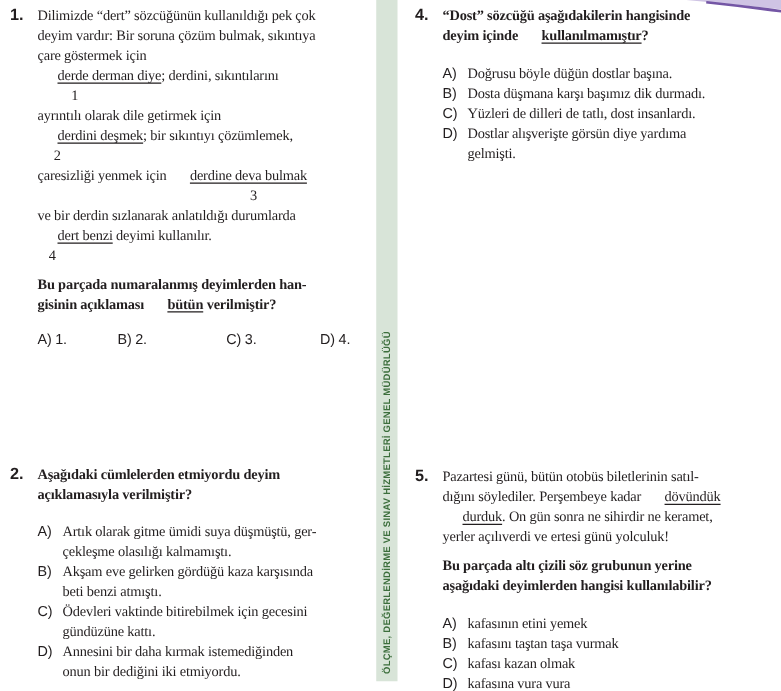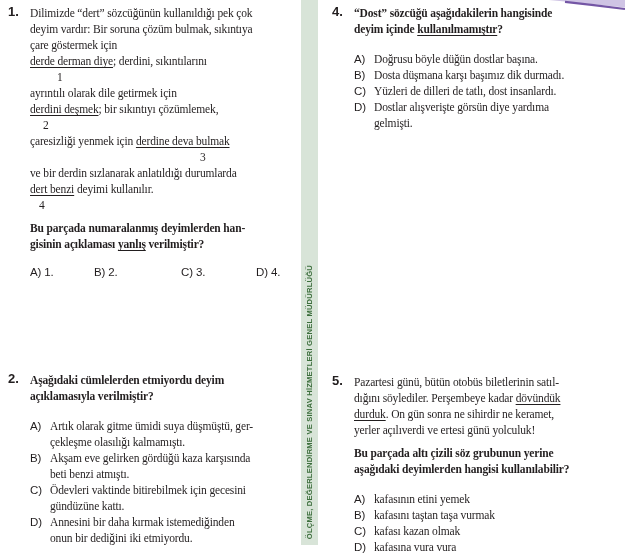--- a/index.html
+++ b/index.html
@@ -10,21 +10,21 @@
   }
   .question{position:absolute;}
   #q1{left:8px;top:5px;width:286px;}
   #q2{left:8px;top:372px;width:286px;}
   #q4{left:332px;top:5px;width:290px;}
   #q5{left:332px;top:374px;width:290px;}
   .qnum{position:absolute;left:0;top:-1px;font-weight:bold;font-size:13px;letter-spacing:0;}
   .qbody{margin-left:22px;}
   .line{line-height:16px;white-space:nowrap;font-family:Liberation Serif, serif;}
   .b{font-weight:bold;}
-  .u{text-decoration:underline;text-underline-offset:2px;}
+  .u{text-decoration:underline;text-underline-offset:2px;margin-left:16px;}
   .para{}
   .stem{margin-top:7px;font-weight:bold;}
   .qbody > .stem:first-child{margin-top:0;}
   .options-row{margin-top:14px;display:flex;}
   .options-row .opt{display:inline-block;}
   .options-row .opt:nth-child(1){width:64px;}
   .options-row .opt:nth-child(2){width:87px;}
   .options-row .opt:nth-child(3){width:75px;}
   .options{margin-top:14px;}
   .option{position:relative;padding-left:20px;}
@@ -58,21 +58,21 @@
           <div class="line"><span class="seg u">derdini deşmek</span><span class="seg">; bir sıkıntıyı çözümlemek,</span></div>
           <div class="line"><span class="seg" style="padding-left: 13px;">2</span></div>
           <div class="line"><span class="seg">çaresizliği yenmek için </span><span class="seg u">derdine deva bulmak</span></div>
           <div class="line"><span class="seg" style="padding-left: 170px;">3</span></div>
           <div class="line"><span class="seg">ve bir derdin sızlanarak anlatıldığı durumlarda</span></div>
           <div class="line"><span class="seg u">dert benzi</span><span class="seg"> deyimi kullanılır.</span></div>
           <div class="line"><span class="seg" style="padding-left: 9px;">4</span></div>
         </div>
         <div class="stem">
           <div class="line"><span class="seg b">Bu parçada numaralanmış deyimlerden han-</span></div>
-          <div class="line"><span class="seg b">gisinin açıklaması </span><span class="seg b u">yanlış</span><span class="seg b"> verilmiştir?</span></div>
+          <div class="line"><span class="seg b">gisinin açıklaması </span><span class="seg b u">bütün</span><span class="seg b"> verilmiştir?</span></div>
         </div>
         <div class="options-row">
           <span class="opt">A) 1.</span>
           <span class="opt">B) 2.</span>
           <span class="opt">C) 3.</span>
           <span class="opt">D) 4.</span>
         </div>
       </div>
     </section>
   <section class="question" id="q2">

